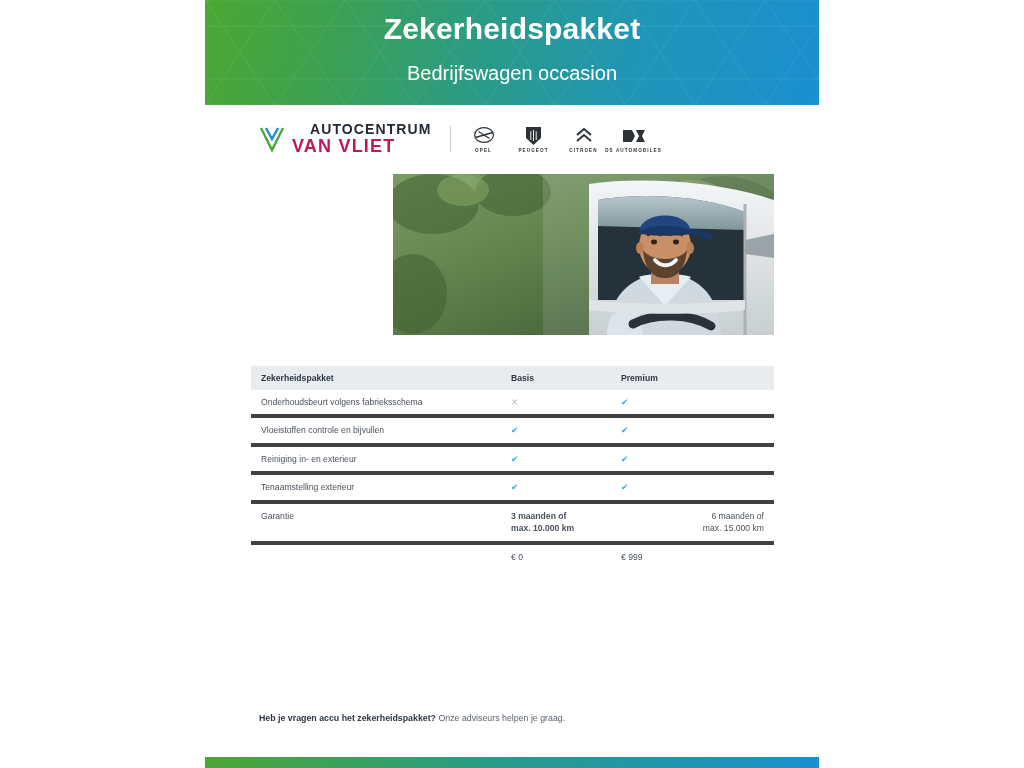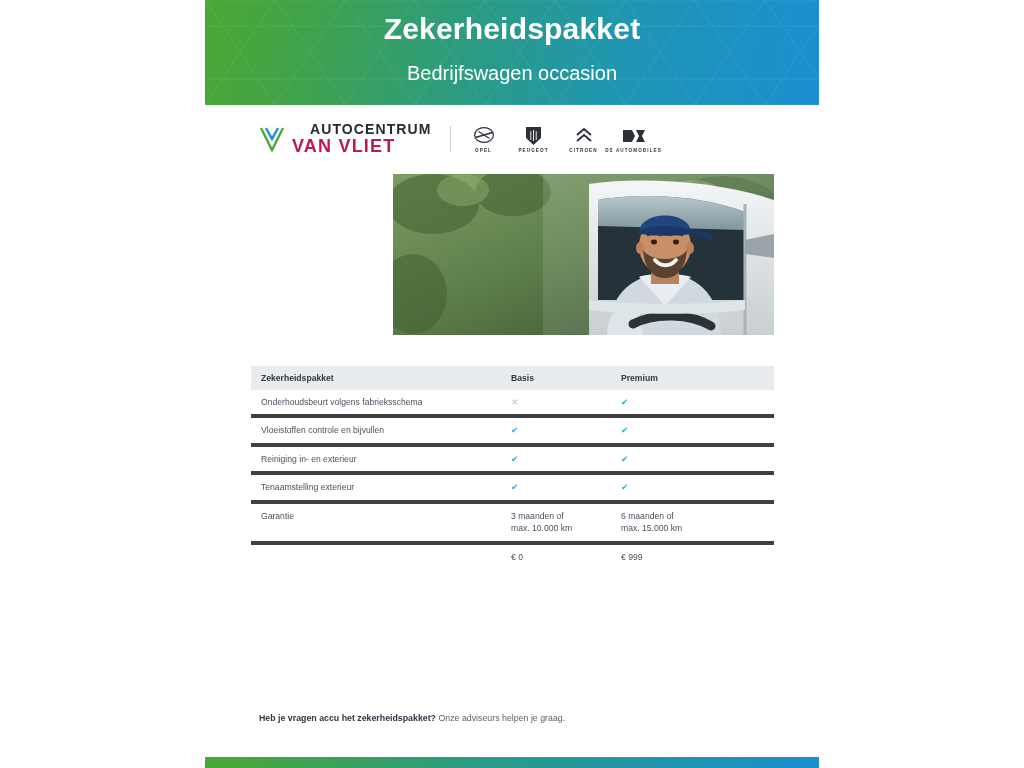--- a/index.html
+++ b/index.html
@@ -388,23 +388,23 @@
         </tr>
 
         <tr>
           <td class="first">Tenaamstelling exterieur</td>
           <td><span class="chk" style="color:#2aa9e0;">✔</span></td>
           <td><span class="chk" style="color:#2aa9e0;">✔</span></td>
         </tr>
 
         <tr>
           <td class="first">Garantie</td>
-          <td style="white-space:pre-line;">3 maanden of
+          <td style="white-space:pre-line;font-weight:bold;">3 maanden of
 max. 10.000 km</td>
-          <td style="white-space:pre-line;">6 maanden of
+          <td style="white-space:pre-line;text-align:right;">6 maanden of
 max. 15.000 km</td>
         </tr>
 
 
 
         <tr class="price-row">
           <td class="first"></td>
           <td>€ 0</td>
           <td>€ 999</td>
         </tr>

